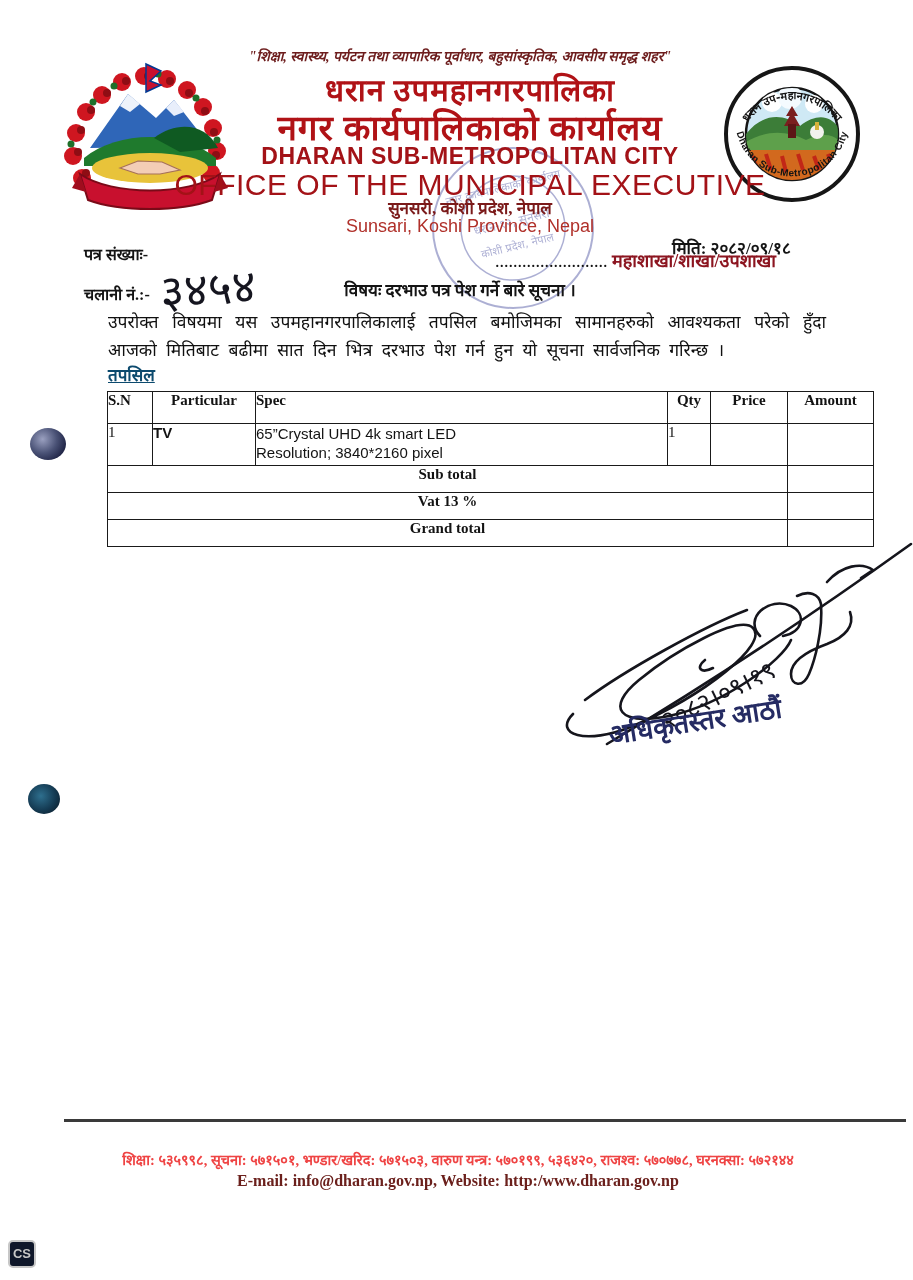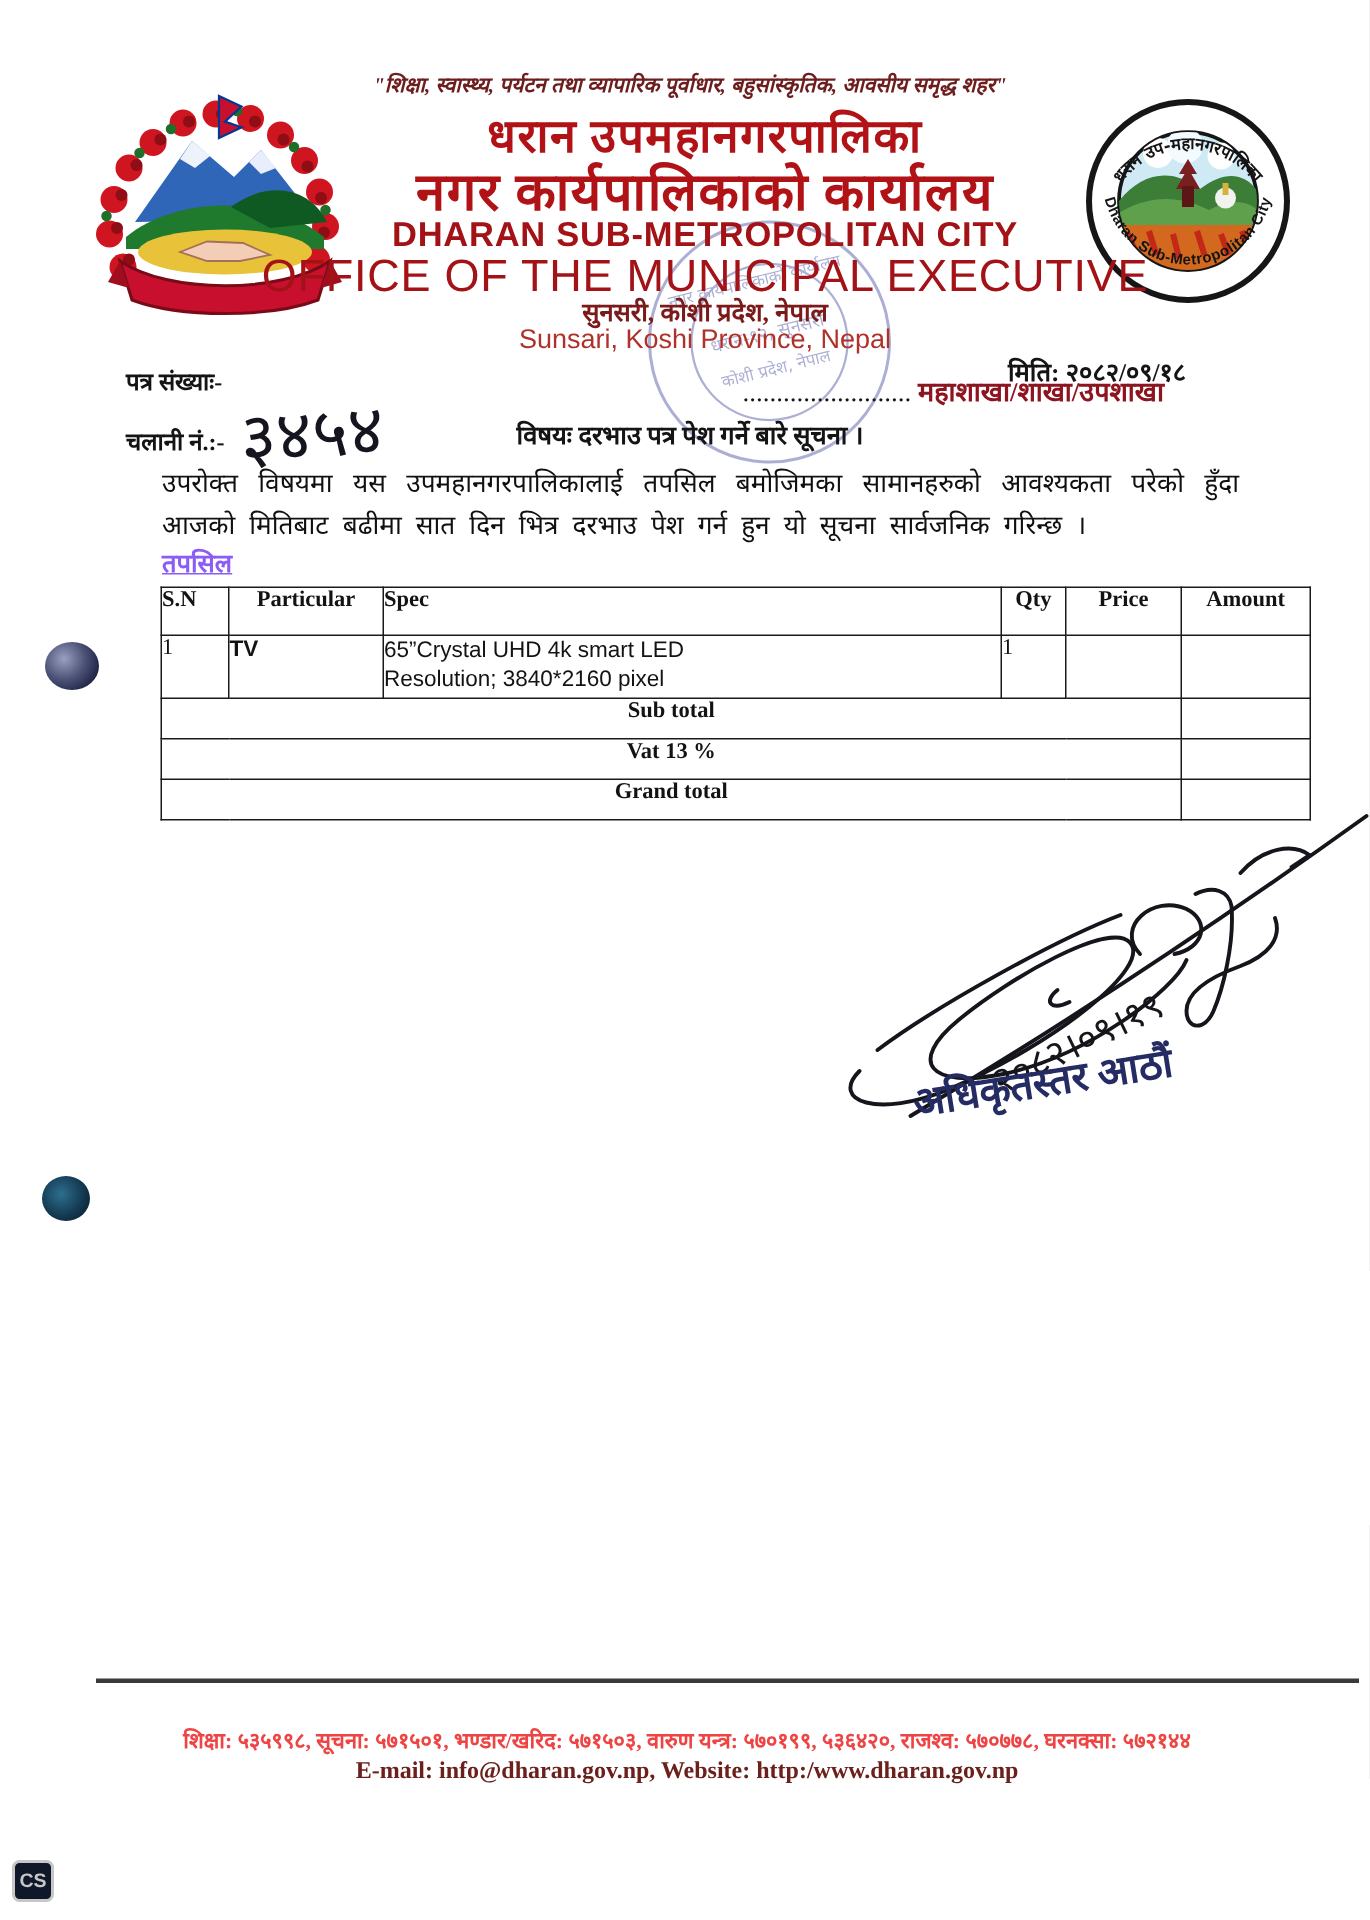--- a/index.html
+++ b/index.html
@@ -25,21 +25,21 @@
   .dispatch-line{top:283px;left:84px;font-size:16px;font-weight:bold;color:#141414;}
   .dispatch-number{top:256px;left:160px;font-size:46px;color:#15151f;transform:rotate(-4deg);
                    font-family:"DejaVu Serif",serif;}
   .section-line{top:248px;left:495px;font-size:18px;color:#141414;}
   .section-line b{color:#8c1520;font-weight:bold;}
   .subject{top:278px;left:150px;width:620px;font-size:17px;font-weight:bold;color:#141414;}
 
   
   .body-par{top:308px;left:108px;width:718px;font-size:17.5px;color:#101010;line-height:28px;
             text-align:justify;word-spacing:5px;}
-  .detail-label{top:363px;left:108px;font-size:17px;font-weight:bold;text-decoration:underline;color:#8b5cf6;}
+  .detail-label{top:363px;left:108px;font-size:17px;font-weight:bold;text-decoration:underline;color:#0c4a6e;}
 
   
   .tbl-wrap{top:391px;left:107px;}
   table.spec{border-collapse:collapse;table-layout:fixed;width:766px;}
   table.spec td,table.spec th{border:1.5px solid #1a1a1a;padding:0;vertical-align:top;
                               font-size:15px;color:#131313;}
   th.h{font-weight:bold;padding-top:5px;height:31px;}
   .h-sn{text-align:left;padding-left:5px;}
   .h-part{text-align:center;}
   .h-spec{text-align:left;padding-left:64px;}

